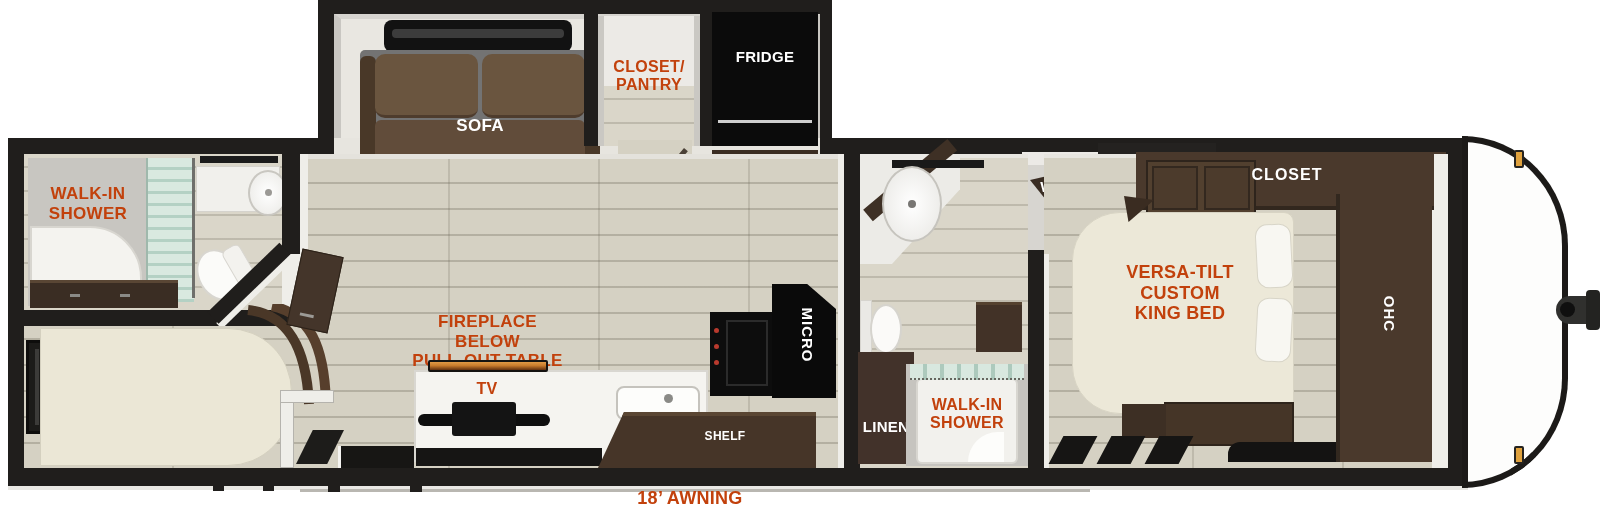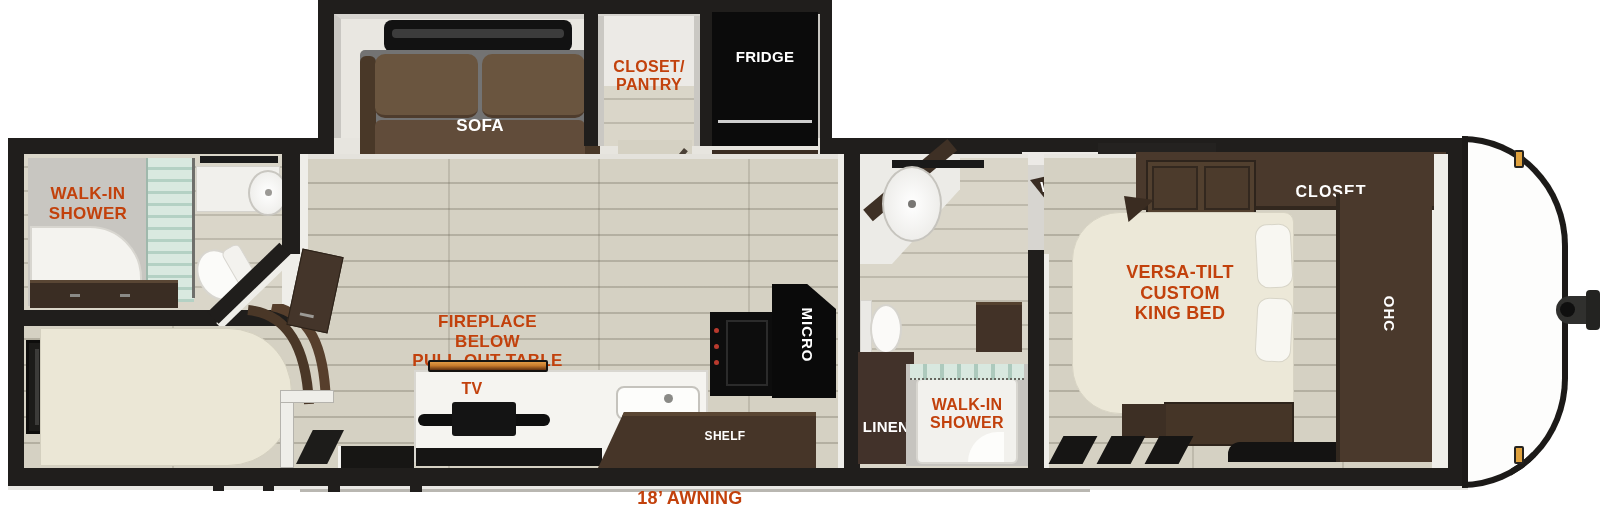--- a/index.html
+++ b/index.html
@@ -133,21 +133,21 @@
   <div class="abs" style="left:294px;top:252px;width:42px;height:78px;background:#44352a;border:1px solid #2c2219;transform:rotate(12deg);box-sizing:border-box;">
     <div class="abs" style="left:10px;top:62px;width:14px;height:3px;background:#9c9a96;"></div>
   </div>
 
   <div class="label dark" style="left:380px;top:312px;width:215px;font-size:17px;">FIREPLACE
 BELOW
 PULL-OUT TABLE</div>
 
   <div class="abs" style="left:414px;top:370px;width:294px;height:92px;background:#f5f4f0;border:2px solid #d9d7d1;box-sizing:border-box;"></div>
   <div class="abs" style="left:428px;top:360px;width:120px;height:12px;background:linear-gradient(0deg,#62300f,#c87b2c 55%,#e09a45);border:2px solid #151311;border-radius:2px;box-sizing:border-box;"></div>
-  <div class="label dark" style="left:432px;top:380px;width:80px;font-size:16px;text-align:center;">TV</div>
+  <div class="label dark" style="left:447px;top:380px;width:80px;font-size:16px;text-align:center;">TV</div>
   <div class="abs" style="left:418px;top:414px;width:132px;height:12px;background:#0f0f0f;border-radius:6px;"></div>
   <div class="abs" style="left:452px;top:402px;width:64px;height:34px;background:#141414;border-radius:3px;"></div>
   <div class="abs" style="left:416px;top:448px;width:186px;height:18px;background:#14131180;background-color:#161514;"></div>
 
   <div class="abs" style="left:616px;top:386px;width:84px;height:34px;background:#fdfdfb;border:2px solid #c5c3bd;border-radius:8px;box-sizing:border-box;"></div>
   <div class="abs" style="left:664px;top:394px;width:9px;height:9px;background:#8a8a86;border-radius:50%;"></div>
 
   <div class="abs" style="left:598px;top:412px;width:218px;height:56px;background:#463528;border-top:4px solid #5a4633;clip-path:polygon(26px 0,100% 0,100% 100%,0 100%);box-sizing:border-box;"></div>
   <div class="label light" style="left:650px;top:430px;width:150px;font-size:12px;">SHELF</div>
 
@@ -185,21 +185,21 @@
 
   <div class="wall" style="left:1028px;top:250px;width:16px;height:218px;"></div>
   <div class="whitewall" style="left:1044px;top:254px;width:5px;height:214px;"></div>
 
   <div class="abs" style="left:1098px;top:143px;width:118px;height:11px;background:#242220;"></div>
   <div class="abs wood" style="left:1136px;top:152px;width:310px;height:58px;border-bottom:4px solid #32271e;box-sizing:border-box;"></div>
   <div class="abs" style="left:1146px;top:160px;width:110px;height:58px;background:#52402f;border:2px solid #2e241c;box-sizing:border-box;">
     <div class="abs" style="left:4px;top:4px;width:46px;height:44px;background:#4c3b2c;border:2px solid #33281f;box-sizing:border-box;"></div>
     <div class="abs" style="left:56px;top:4px;width:46px;height:44px;background:#4c3b2c;border:2px solid #33281f;box-sizing:border-box;"></div>
   </div>
-  <div class="label light" style="left:1276px;top:166px;width:110px;font-size:16px;letter-spacing:1px;margin-top:17px;">CLOSET</div>
+  <div class="label light" style="left:1232px;top:166px;width:110px;font-size:16px;letter-spacing:1px;">CLOSET</div>
 
   <div class="abs wood" style="left:1336px;top:194px;width:96px;height:268px;border-left:4px solid #32281f;box-sizing:border-box;"></div>
   <div class="label light" style="left:1398px;top:282px;width:64px;height:16px;font-size:15px;letter-spacing:1px;transform:rotate(90deg);transform-origin:top left;">OHC</div>
 
   <div class="abs" style="left:1072px;top:212px;width:222px;height:202px;background:#ece8d8;border:1px solid #d8d4c4;border-radius:48px 10px 10px 48px;box-sizing:border-box;"></div>
   <div class="abs" style="left:1256px;top:224px;width:36px;height:64px;background:#f8f7f2;border:1px solid #d8d5c8;border-radius:12px;transform:rotate(-3deg);box-sizing:border-box;"></div>
   <div class="abs" style="left:1256px;top:298px;width:36px;height:64px;background:#f8f7f2;border:1px solid #d8d5c8;border-radius:12px;transform:rotate(3deg);box-sizing:border-box;"></div>
   <div class="label dark" style="left:1090px;top:262px;width:180px;font-size:18px;">VERSA-TILT
 CUSTOM
 KING BED</div>

